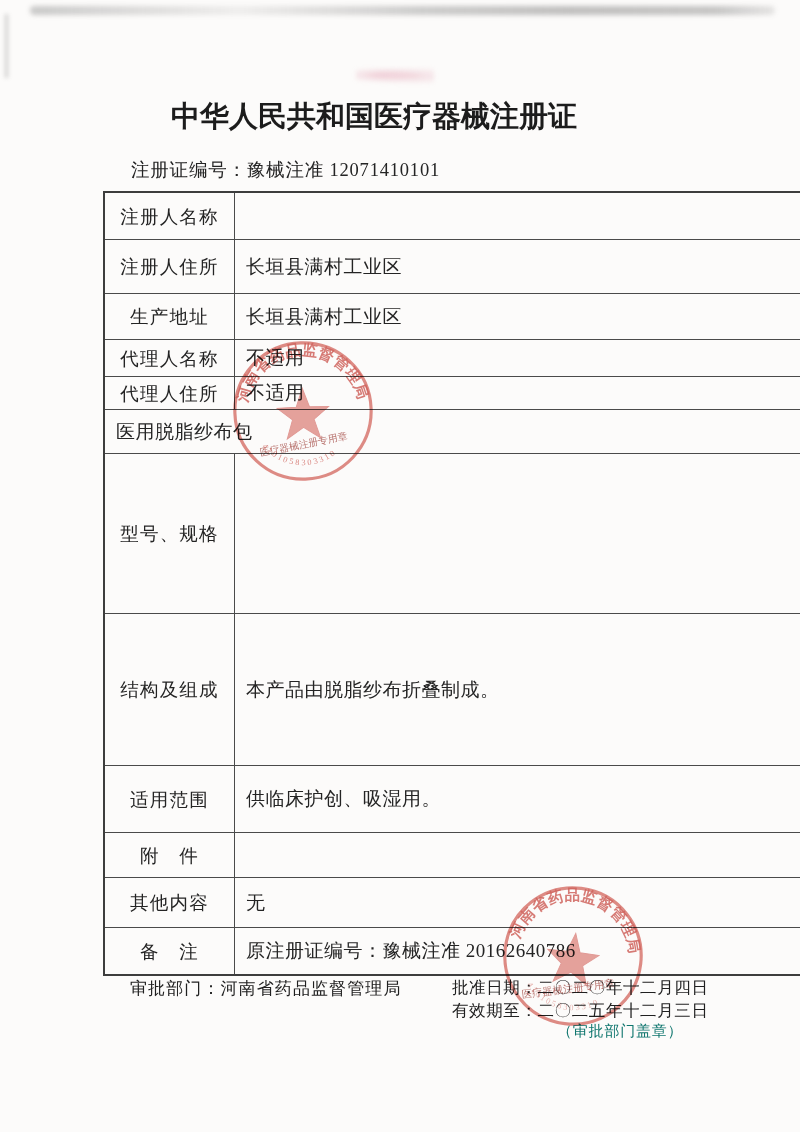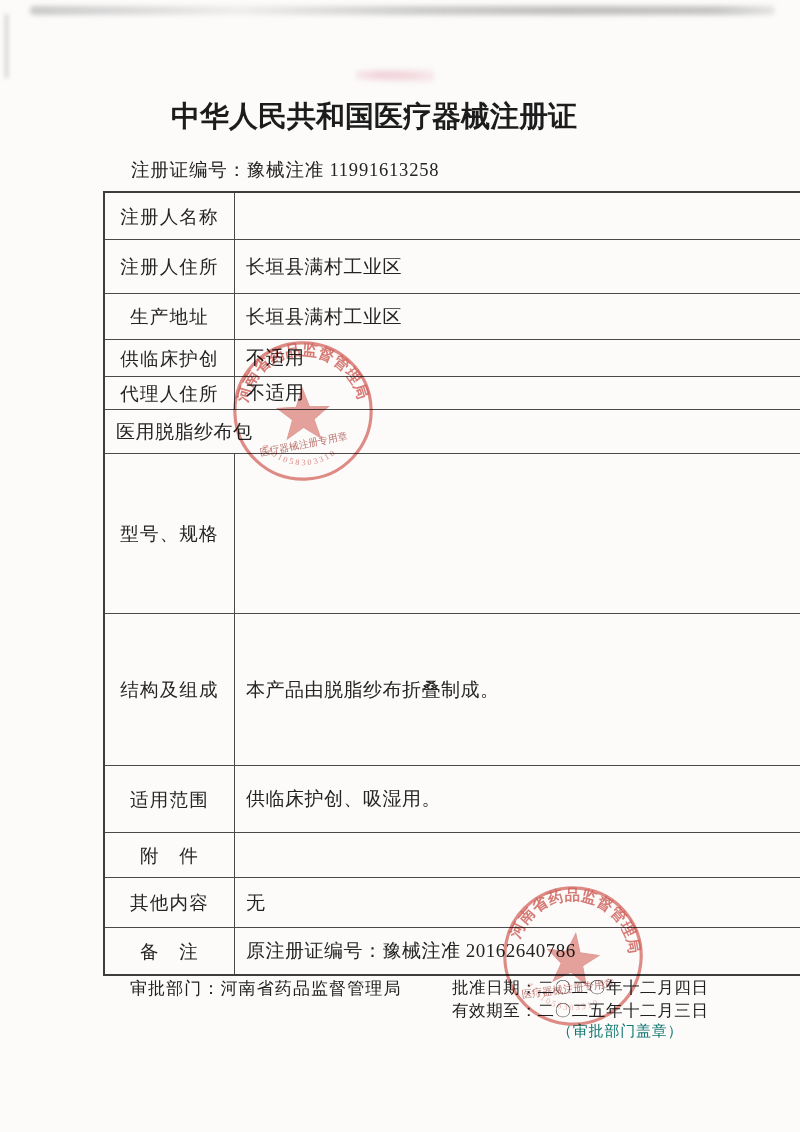--- a/index.html
+++ b/index.html
@@ -72,37 +72,37 @@
 <body>
 
 <div class="page">
 
   <div class="scan-top"></div>
   <div class="scan-left"></div>
   <div class="smudge-pink"></div>
 
   <h1 class="title">中华人民共和国医疗器械注册证</h1>
   <div class="cert-no">
-    <span>注册证编号：</span><span>豫械注准 11991613258</span>
+    <span>注册证编号：</span><span>豫械注准 12071410101</span>
   </div>
 
   <div class="cert-table">
     <div class="row r1">
       <div class="cell label">注册人名称</div>
     </div>
     <div class="row r2">
       <div class="cell label">注册人住所</div>
       <div class="cell value">长垣县满村工业区</div>
     </div>
     <div class="row r3">
       <div class="cell label">生产地址</div>
       <div class="cell value">长垣县满村工业区</div>
     </div>
     <div class="row r4">
-      <div class="cell label">供临床护创</div>
+      <div class="cell label">代理人名称</div>
       <div class="cell value">不适用</div>
     </div>
     <div class="row r5">
       <div class="cell label">代理人住所</div>
       <div class="cell value">不适用</div>
     </div>
     <div class="row r6">
       <div class="cell value">医用脱脂纱布包</div>
     </div>
     <div class="row r7">

